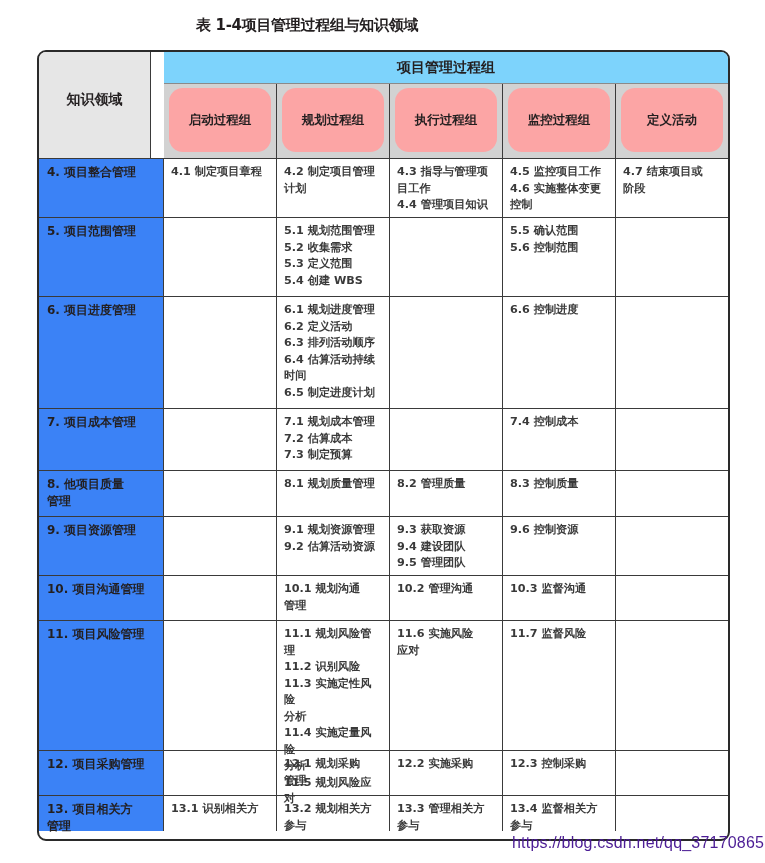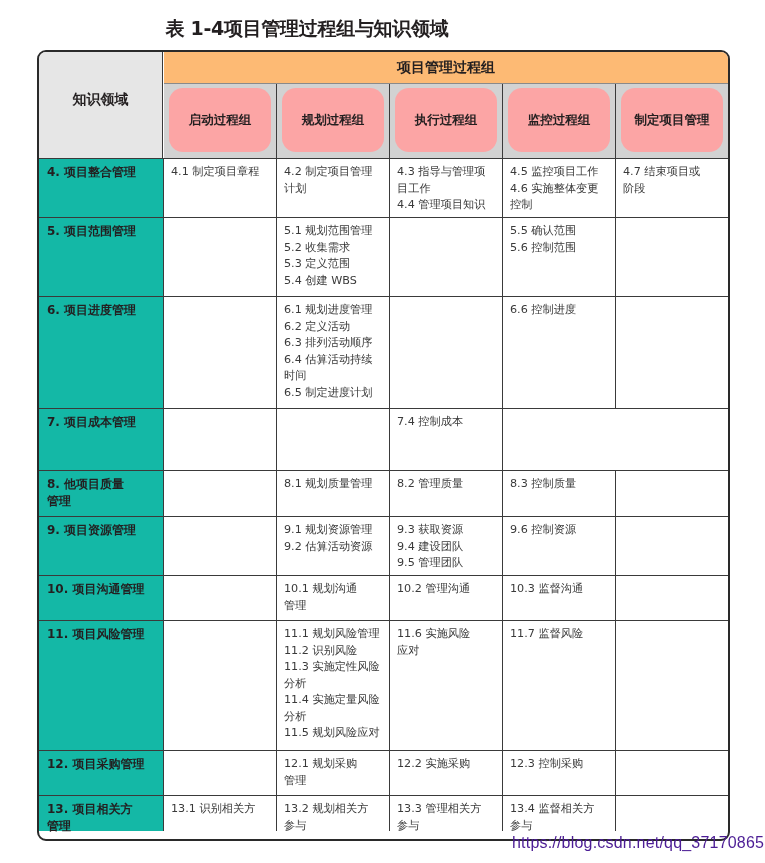--- a/index.html
+++ b/index.html
@@ -1,42 +1,42 @@
 <!DOCTYPE html>
 <html><head>
 <meta charset="utf-8">
 <style>
   html, body { margin: 0; padding: 0; background: #ffffff; }
   body { width: 765px; height: 863px; position: relative; overflow: hidden;
          font-family: "DejaVu Sans", "Liberation Sans", sans-serif; color: #231f20; }
   .title { position: absolute; top: 16px; left: 0; width: 614px; text-align: center;
-           font-size: 19px; font-weight: bold; letter-spacing: -0.3px; }
+           font-size: 15px; font-weight: bold; letter-spacing: -0.3px; }
   .table { position: absolute; left: 37px; top: 50px; width: 689px; height: 787px;
            border: 2px solid #2a2a2a; border-radius: 9px; overflow: hidden; background: #fff; }
-  .ka-head { position: absolute; left: 0; top: 0; width: 124px; height: 106px;
+  .ka-head { position: absolute; left: 0; top: 0; width: 112px; height: 106px;
              background: #e6e6e6; border-right: 1px solid #3a3a3a;
              display: flex; align-items: center; justify-content: center;
              font-size: 14px; font-weight: bold; padding-bottom: 10px; box-sizing: border-box; }
   .pg-band { position: absolute; left: 125px; top: 0; width: 564px; height: 31px;
-             background: #fdba74; border-bottom: 1px solid #8a8a8a;
+             background: #7dd3fc; border-bottom: 1px solid #8a8a8a;
              display: flex; align-items: center; justify-content: center;
              font-size: 14px; font-weight: bold; }
   .pg-cols { position: absolute; left: 125px; top: 32px; width: 564px; height: 74px;
              background: #d2d2d2; display: flex; }
   .pg-col { position: relative; height: 74px; border-right: 1px solid #3a3a3a; box-sizing: border-box; }
   .pg-col:last-child { border-right: none; }
   .pg-pill { position: absolute; left: 5px; right: 5px; top: 4px; bottom: 6px; background: #fca5a5;
              border-radius: 14px; display: flex; align-items: center; justify-content: center;
              font-size: 12.5px; font-weight: bold; }
   .rows { position: absolute; left: 0; top: 106px; width: 689px; }
   .row { display: flex; border-top: 1px solid #3a3a3a; box-sizing: border-box; }
   .cell { box-sizing: border-box; border-right: 1px solid #3a3a3a; padding: 5px 7px 0 7px;
-          font-size: 11.2px; line-height: 16.5px; color: #3a3a3a; white-space: pre-line; }
+          font-size: 11.2px; line-height: 16.5px; color: #3a3a3a; white-space: pre-line; font-weight: bold; }
   .cell:last-child { border-right: none; }
-  .cell.ka { background: #14b8a6; font-weight: bold; color: #231f20; font-size: 12px;
+  .cell.ka { background: #3b82f6; font-weight: bold; color: #231f20; font-size: 12px;
              padding-left: 8px; }
   .w0 { width: 125px; } .w1 { width: 113px; } .w2 { width: 113px; }
   .w3 { width: 113px; } .w4 { width: 113px; } .w5 { width: 112px; }
   .watermark { position: absolute; left: 512px; top: 834px; font-size: 16px; color: #4c1d95;
                font-family: "Liberation Sans", sans-serif; letter-spacing: 0.2px; }
 </style>
 </head>
 <body>
 
 <div class="title">表 1-4项目管理过程组与知识领域</div>
@@ -51,21 +51,21 @@
     <div class="pg-col w2">
       <div class="pg-pill">规划过程组</div>
     </div>
     <div class="pg-col w3">
       <div class="pg-pill">执行过程组</div>
     </div>
     <div class="pg-col w4">
       <div class="pg-pill">监控过程组</div>
     </div>
     <div class="pg-col w5">
-      <div class="pg-pill">制定项目管理</div>
+      <div class="pg-pill">定义活动</div>
     </div>
   </div>
 
   <div class="rows" id="rows">
       <div class="row" style="height: 59px;">
         <div class="cell ka w0">4. 项目整合管理</div>
         <div class="cell w1">4.1 制定项目章程</div>
         <div class="cell w2">4.2 制定项目管理
 计划</div>
         <div class="cell w3">4.3 指导与管理项
@@ -98,20 +98,23 @@
 6.4 估算活动持续
 时间
 6.5 制定进度计划</div>
         <div class="cell w3"></div>
         <div class="cell w4">6.6 控制进度</div>
         <div class="cell w5"></div>
       </div>
       <div class="row" style="height: 62px;">
         <div class="cell ka w0">7. 项目成本管理</div>
         <div class="cell w1"></div>
+        <div class="cell w2">7.1 规划成本管理
+7.2 估算成本
+7.3 制定预算</div>
         <div class="cell w3"></div>
         <div class="cell w4">7.4 控制成本</div>
         <div class="cell w5"></div>
       </div>
       <div class="row" style="height: 46px;">
         <div class="cell ka w0">8. 他项目质量
    管理</div>
         <div class="cell w1"></div>
         <div class="cell w2">8.1 规划质量管理</div>
         <div class="cell w3">8.2 管理质量</div>

